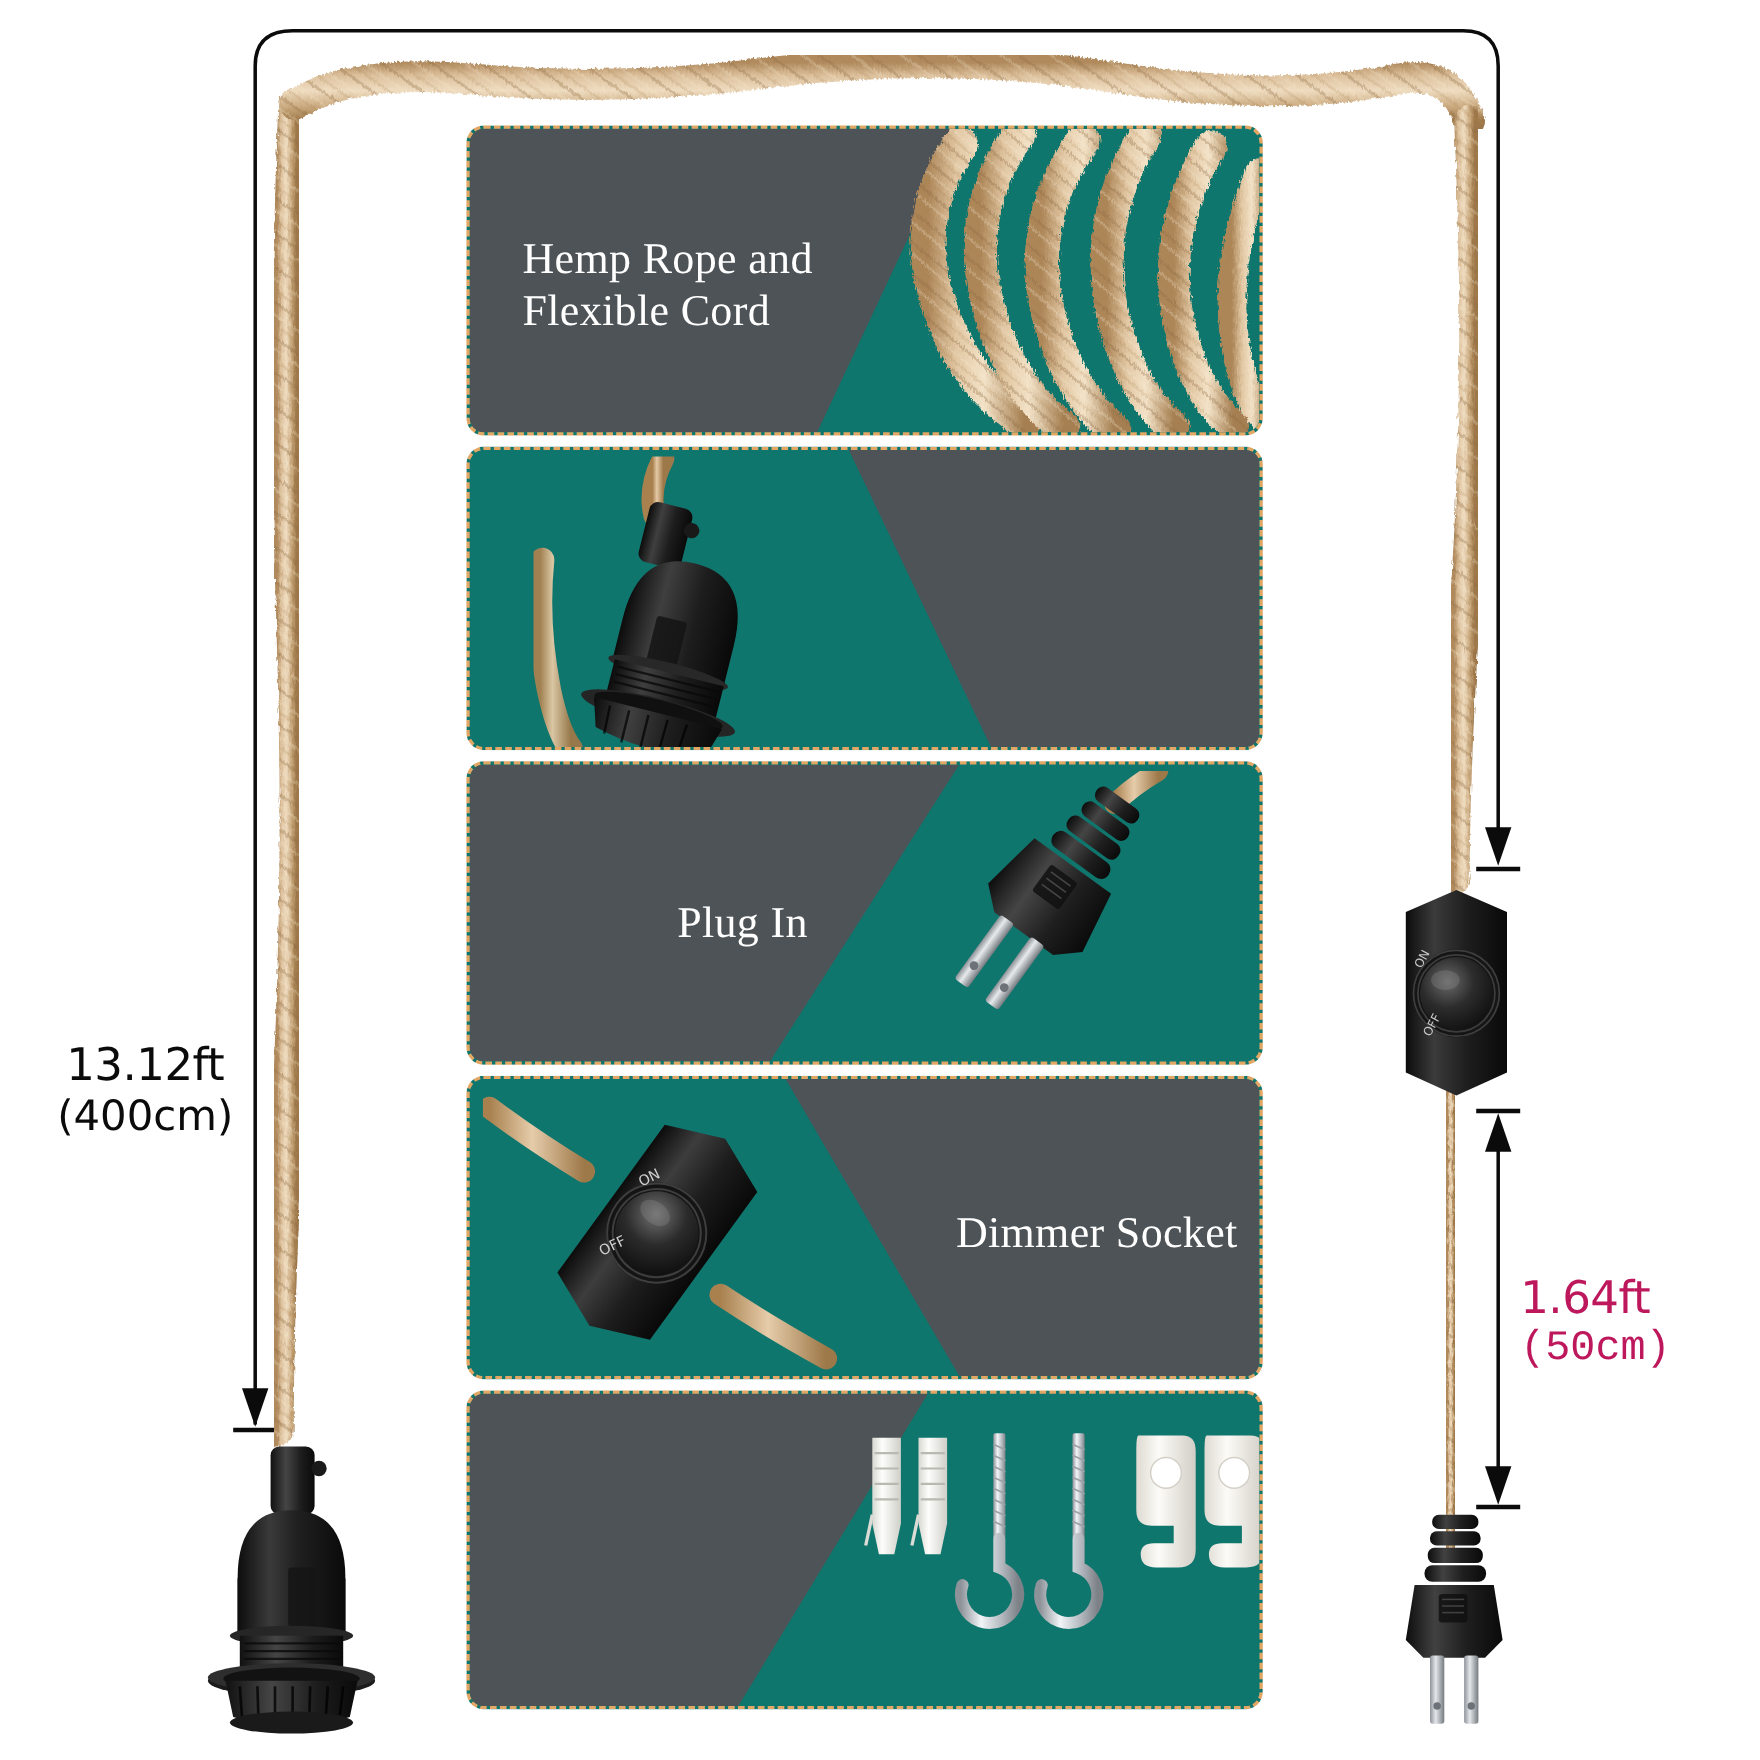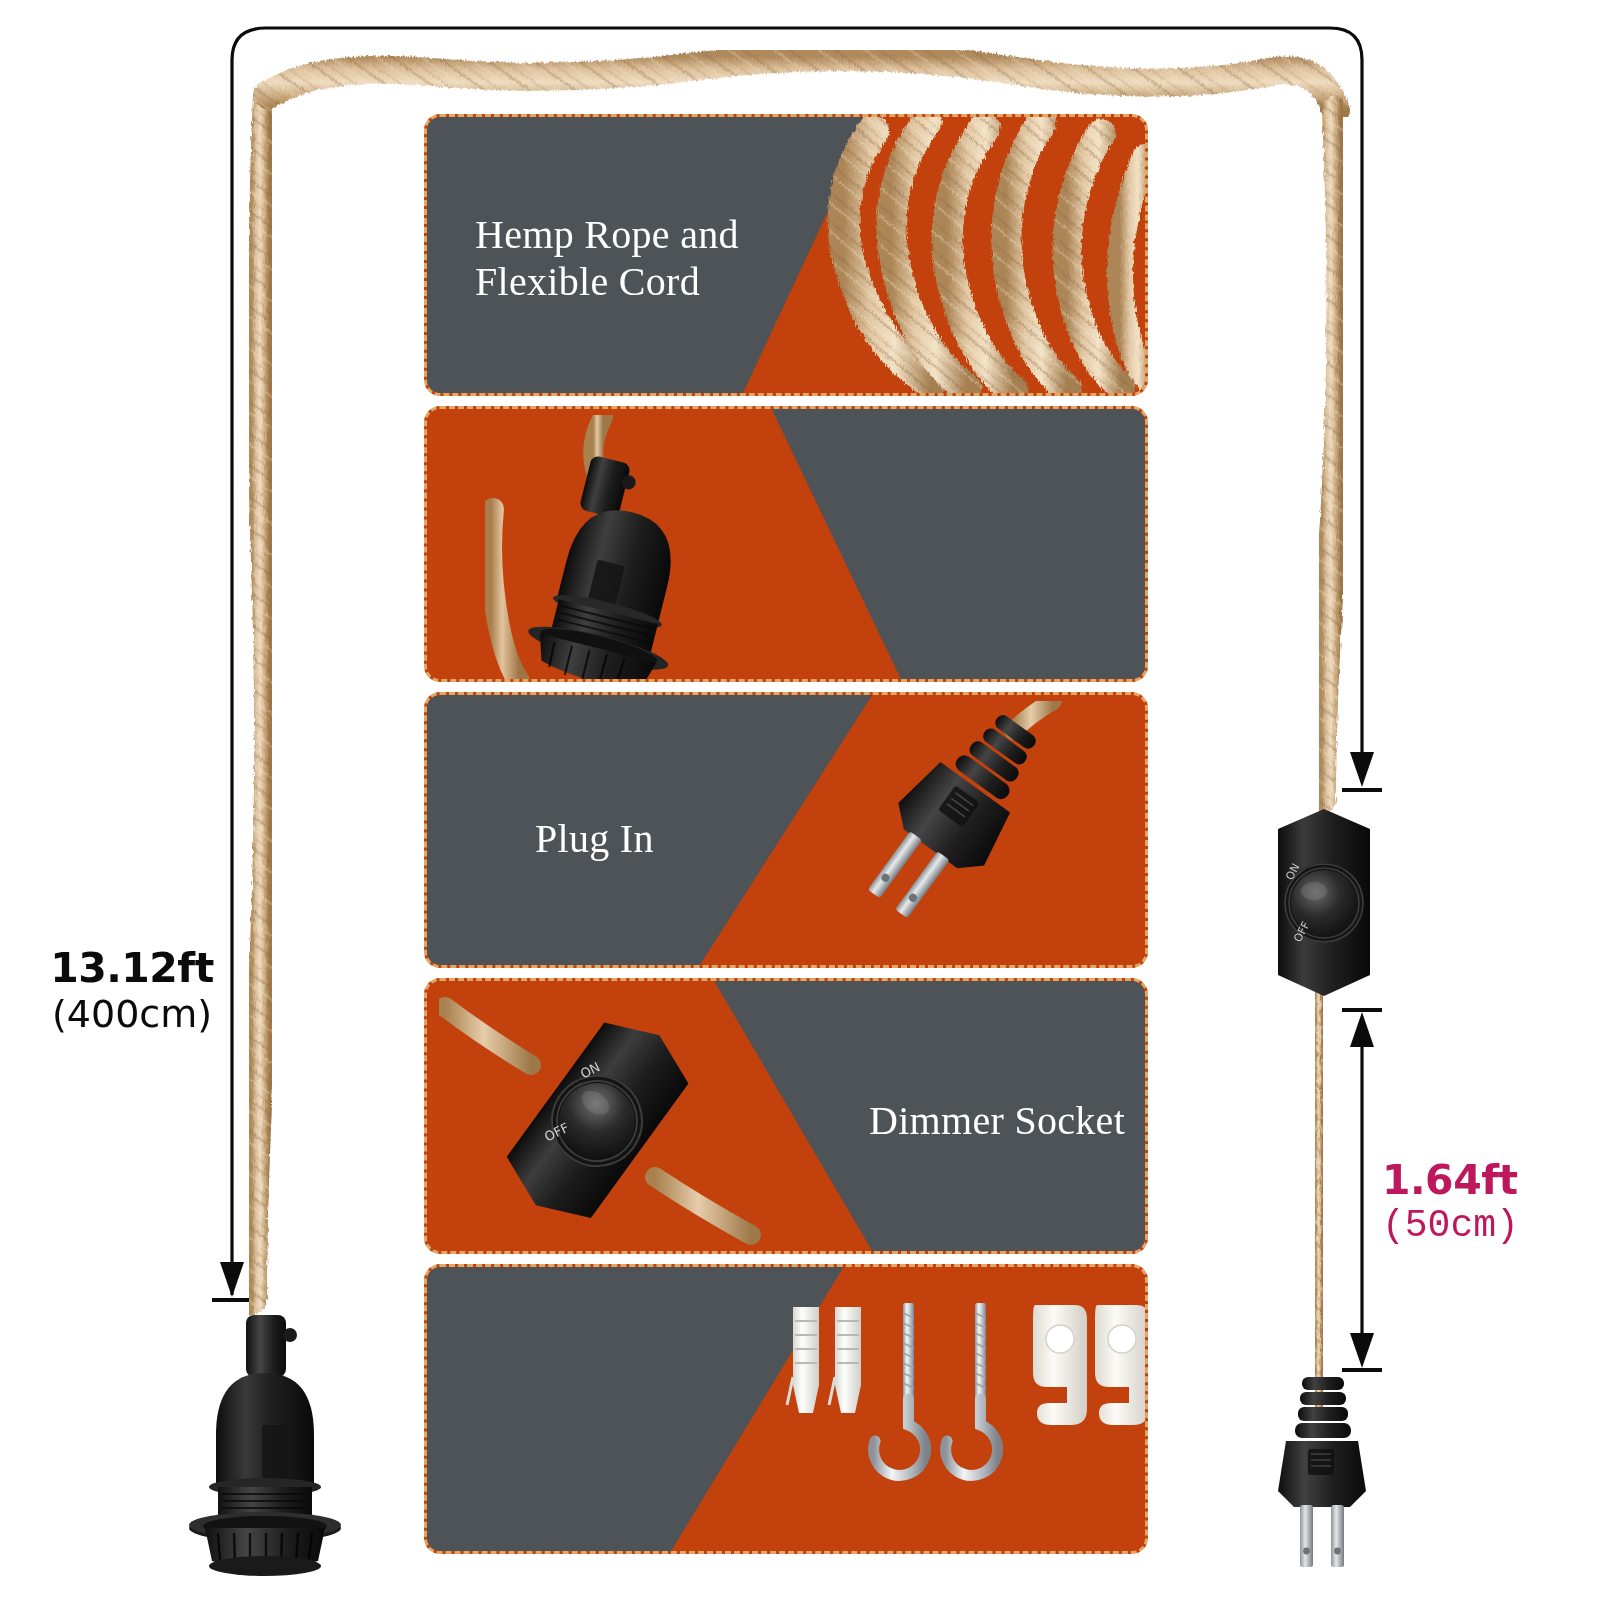--- a/index.html
+++ b/index.html
@@ -15,33 +15,33 @@
   .dimline-svg { position:absolute; left:0; top:0; width:1600px; height:1600px; pointer-events:none; }
 
   
   .dim-label {
     position: absolute;
     font-family: "DejaVu Sans", sans-serif;
     color: #0b0b0b;
     text-align: center;
     line-height: 1.0;
   }
-  .dim-label .big { font-size: 41px; font-weight: 700; letter-spacing: -0.5px; display:block; }
+  .dim-label .big { font-size: 41px; font-weight: 400; letter-spacing: -0.5px; display:block; }
   .dim-label .small { font-size: 38px; font-weight: 400; display:block; margin-top: 6px; }
 
   
   .panels { position: absolute; left: 424px; top: 114px; width: 724px; height: 1440px; }
 
   .panel {
     position: absolute;
     left: 0; width: 724px;
     border: 3px dashed #e3a765;
     border-radius: 16px;
     overflow: hidden;
-    background: #c2410c;
+    background: #0f766e;
   }
   .panel .inner { position:absolute; inset:0; overflow:hidden; border-radius: 13px; }
 
   
   .chev {
     position: absolute; top: 0; bottom: 0;
     background: #4d5356;
   }
   .chev.left  { left: 0;  }
   .chev.right { right: 0; }
@@ -408,21 +408,21 @@
               <line x1="122" y1="105" x2="144" y2="105"></line>
               <line x1="122" y1="112" x2="144" y2="112"></line>
             </g>
             <rect x="108" y="156" width="15" height="72" rx="3" fill="url(#pr3)"></rect>
             <rect x="142" y="156" width="15" height="72" rx="3" fill="url(#pr3)"></rect>
             <circle cx="115.5" cy="208" r="4" fill="#6d7278"></circle>
             <circle cx="149.5" cy="208" r="4" fill="#6d7278"></circle>
           </g>
         </svg>
 
-        <div class="panel-title" style="left: 108px; top: 120px; width: 280px; color: rgb(255, 255, 255);">Plug In</div>
+        <div class="panel-title" style="left: 108px; top: 120px; width: 280px; color: rgb(255, 255, 255); text-align: center;">Plug In</div>
       </div>
     </div>
 
     <div class="panel" style="top: 864px; height: 276px; border-color: rgb(227, 167, 101);">
       <div class="inner">
         <div class="chev right" style="width: 100%; clip-path: polygon(40% 0px, 100% 0px, 100% 100%, 62% 100%); background: rgb(77, 83, 86);"></div>
 
         <svg class="photo" style="left:12px; top:10px; width:340px; height:262px;" viewBox="0 0 340 262">
           <defs>
             <linearGradient id="dm4" x1="0" y1="0" x2="1" y2="0">

